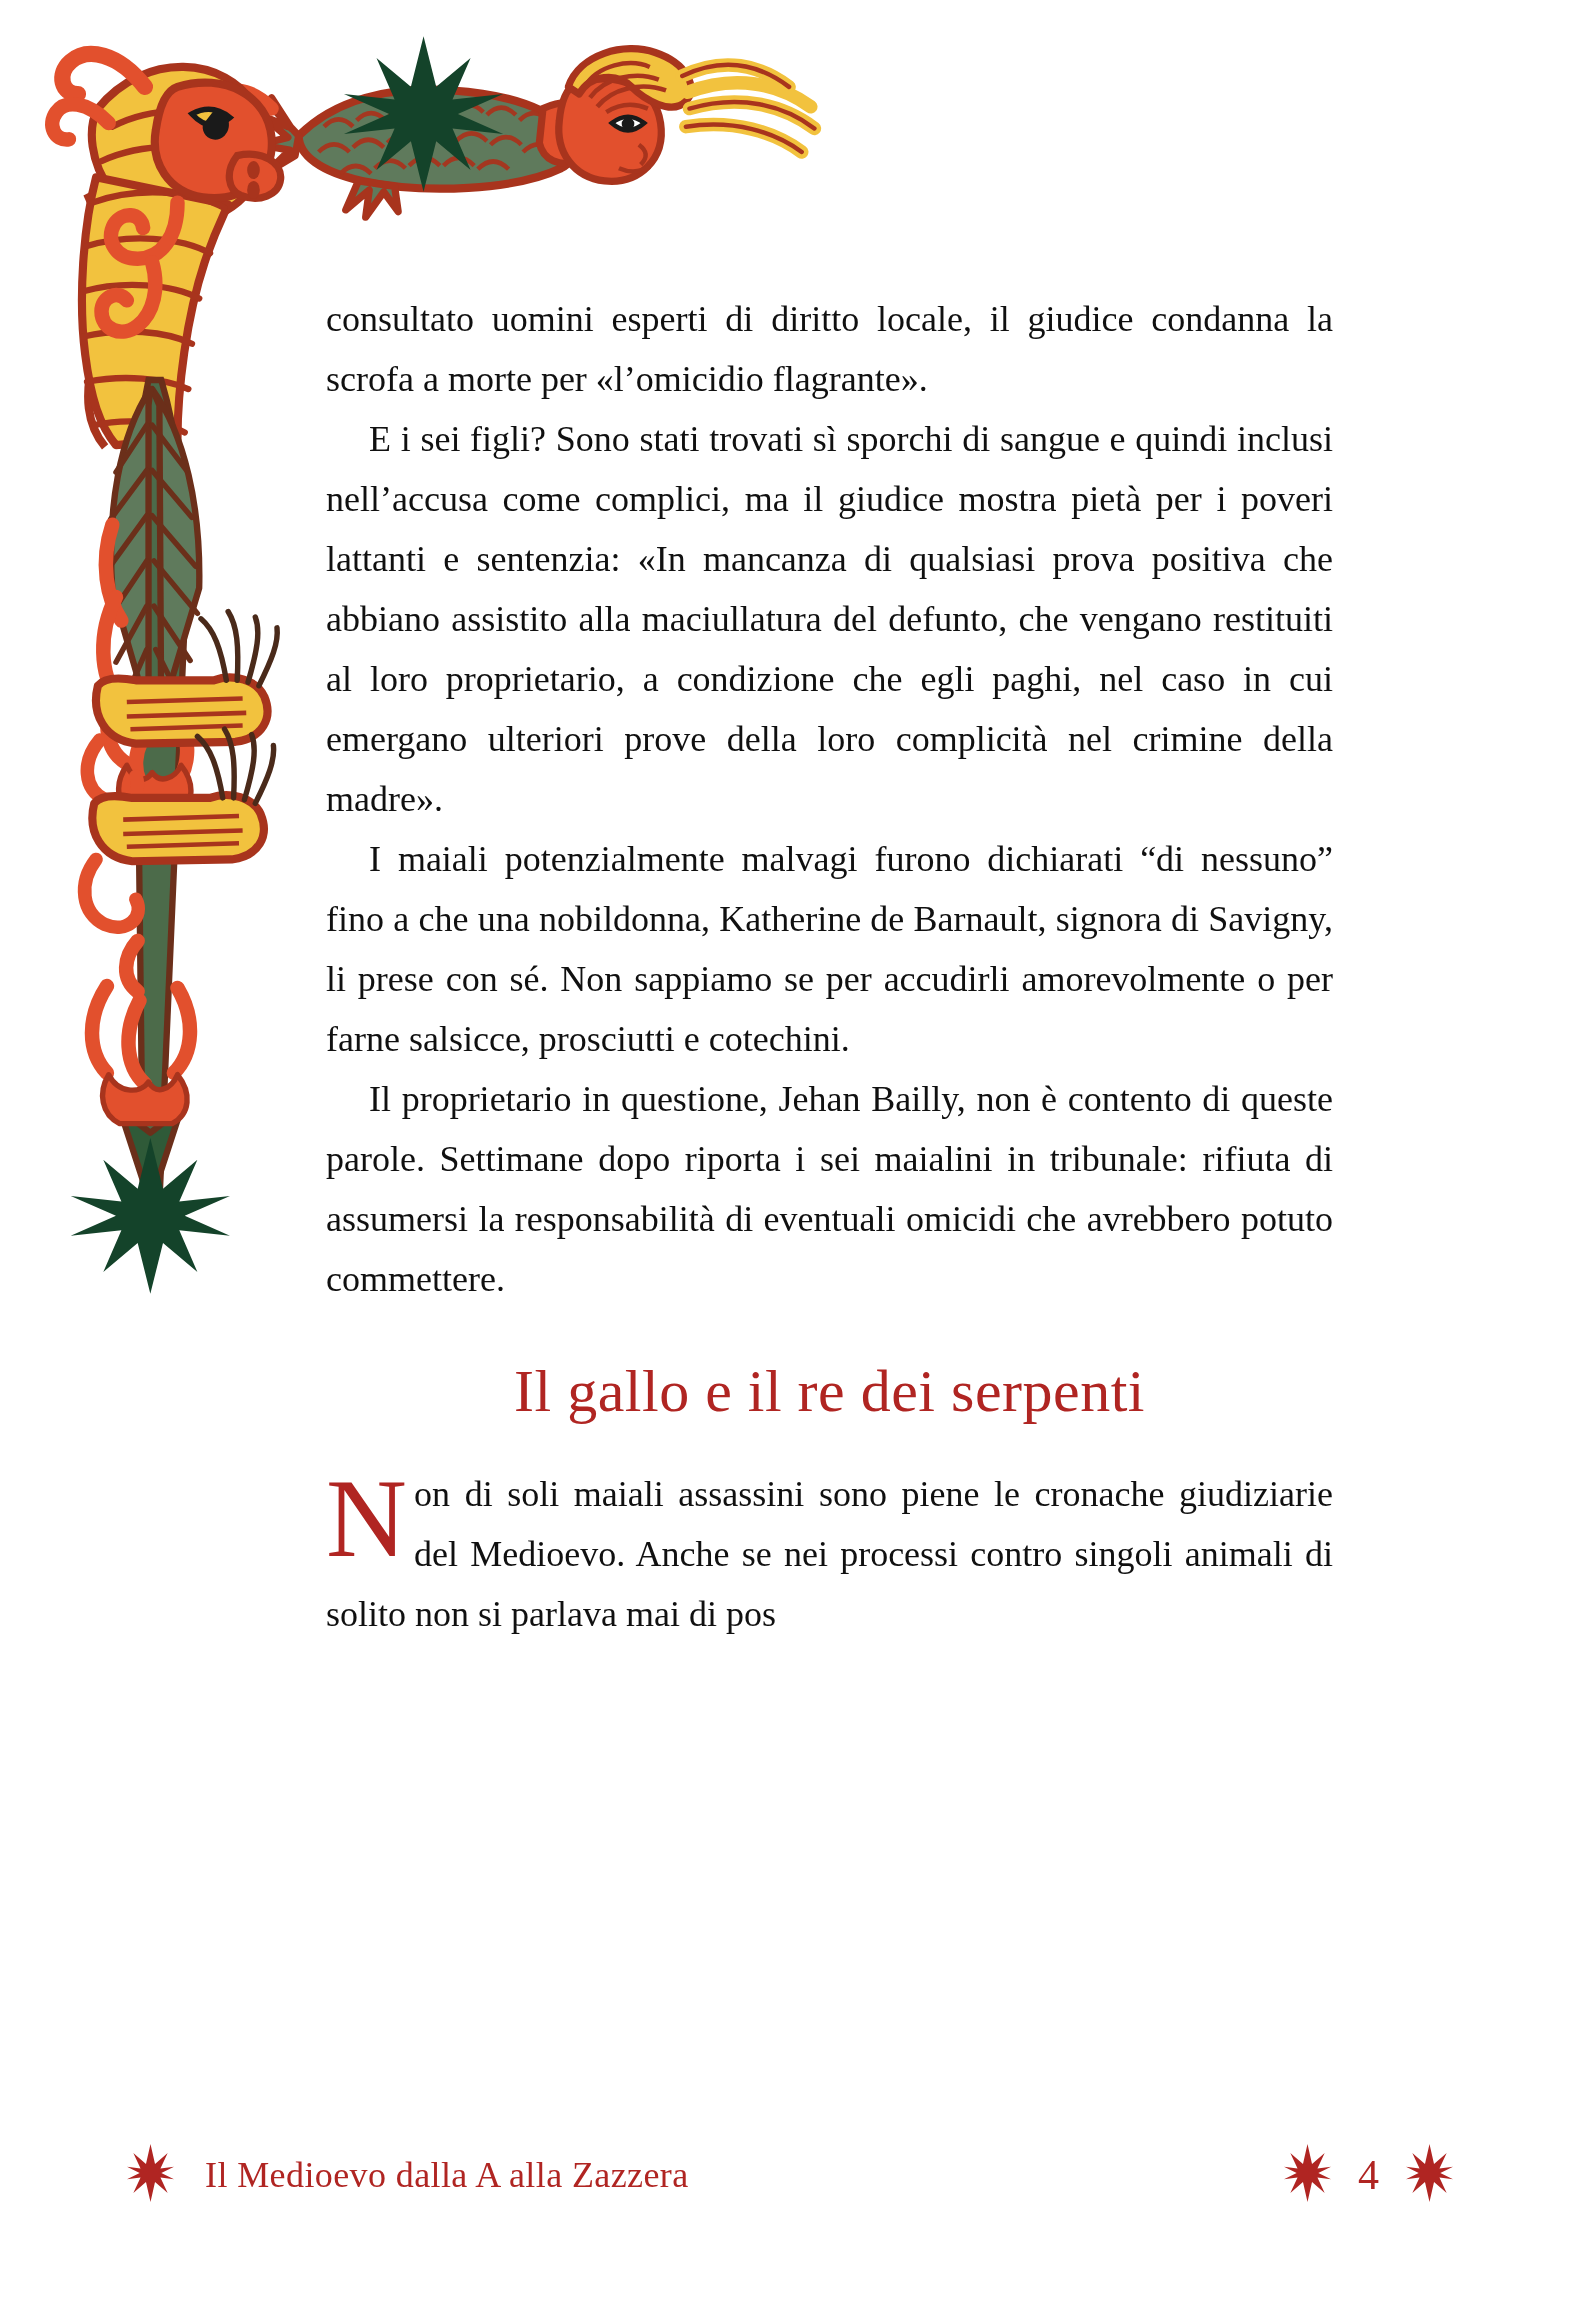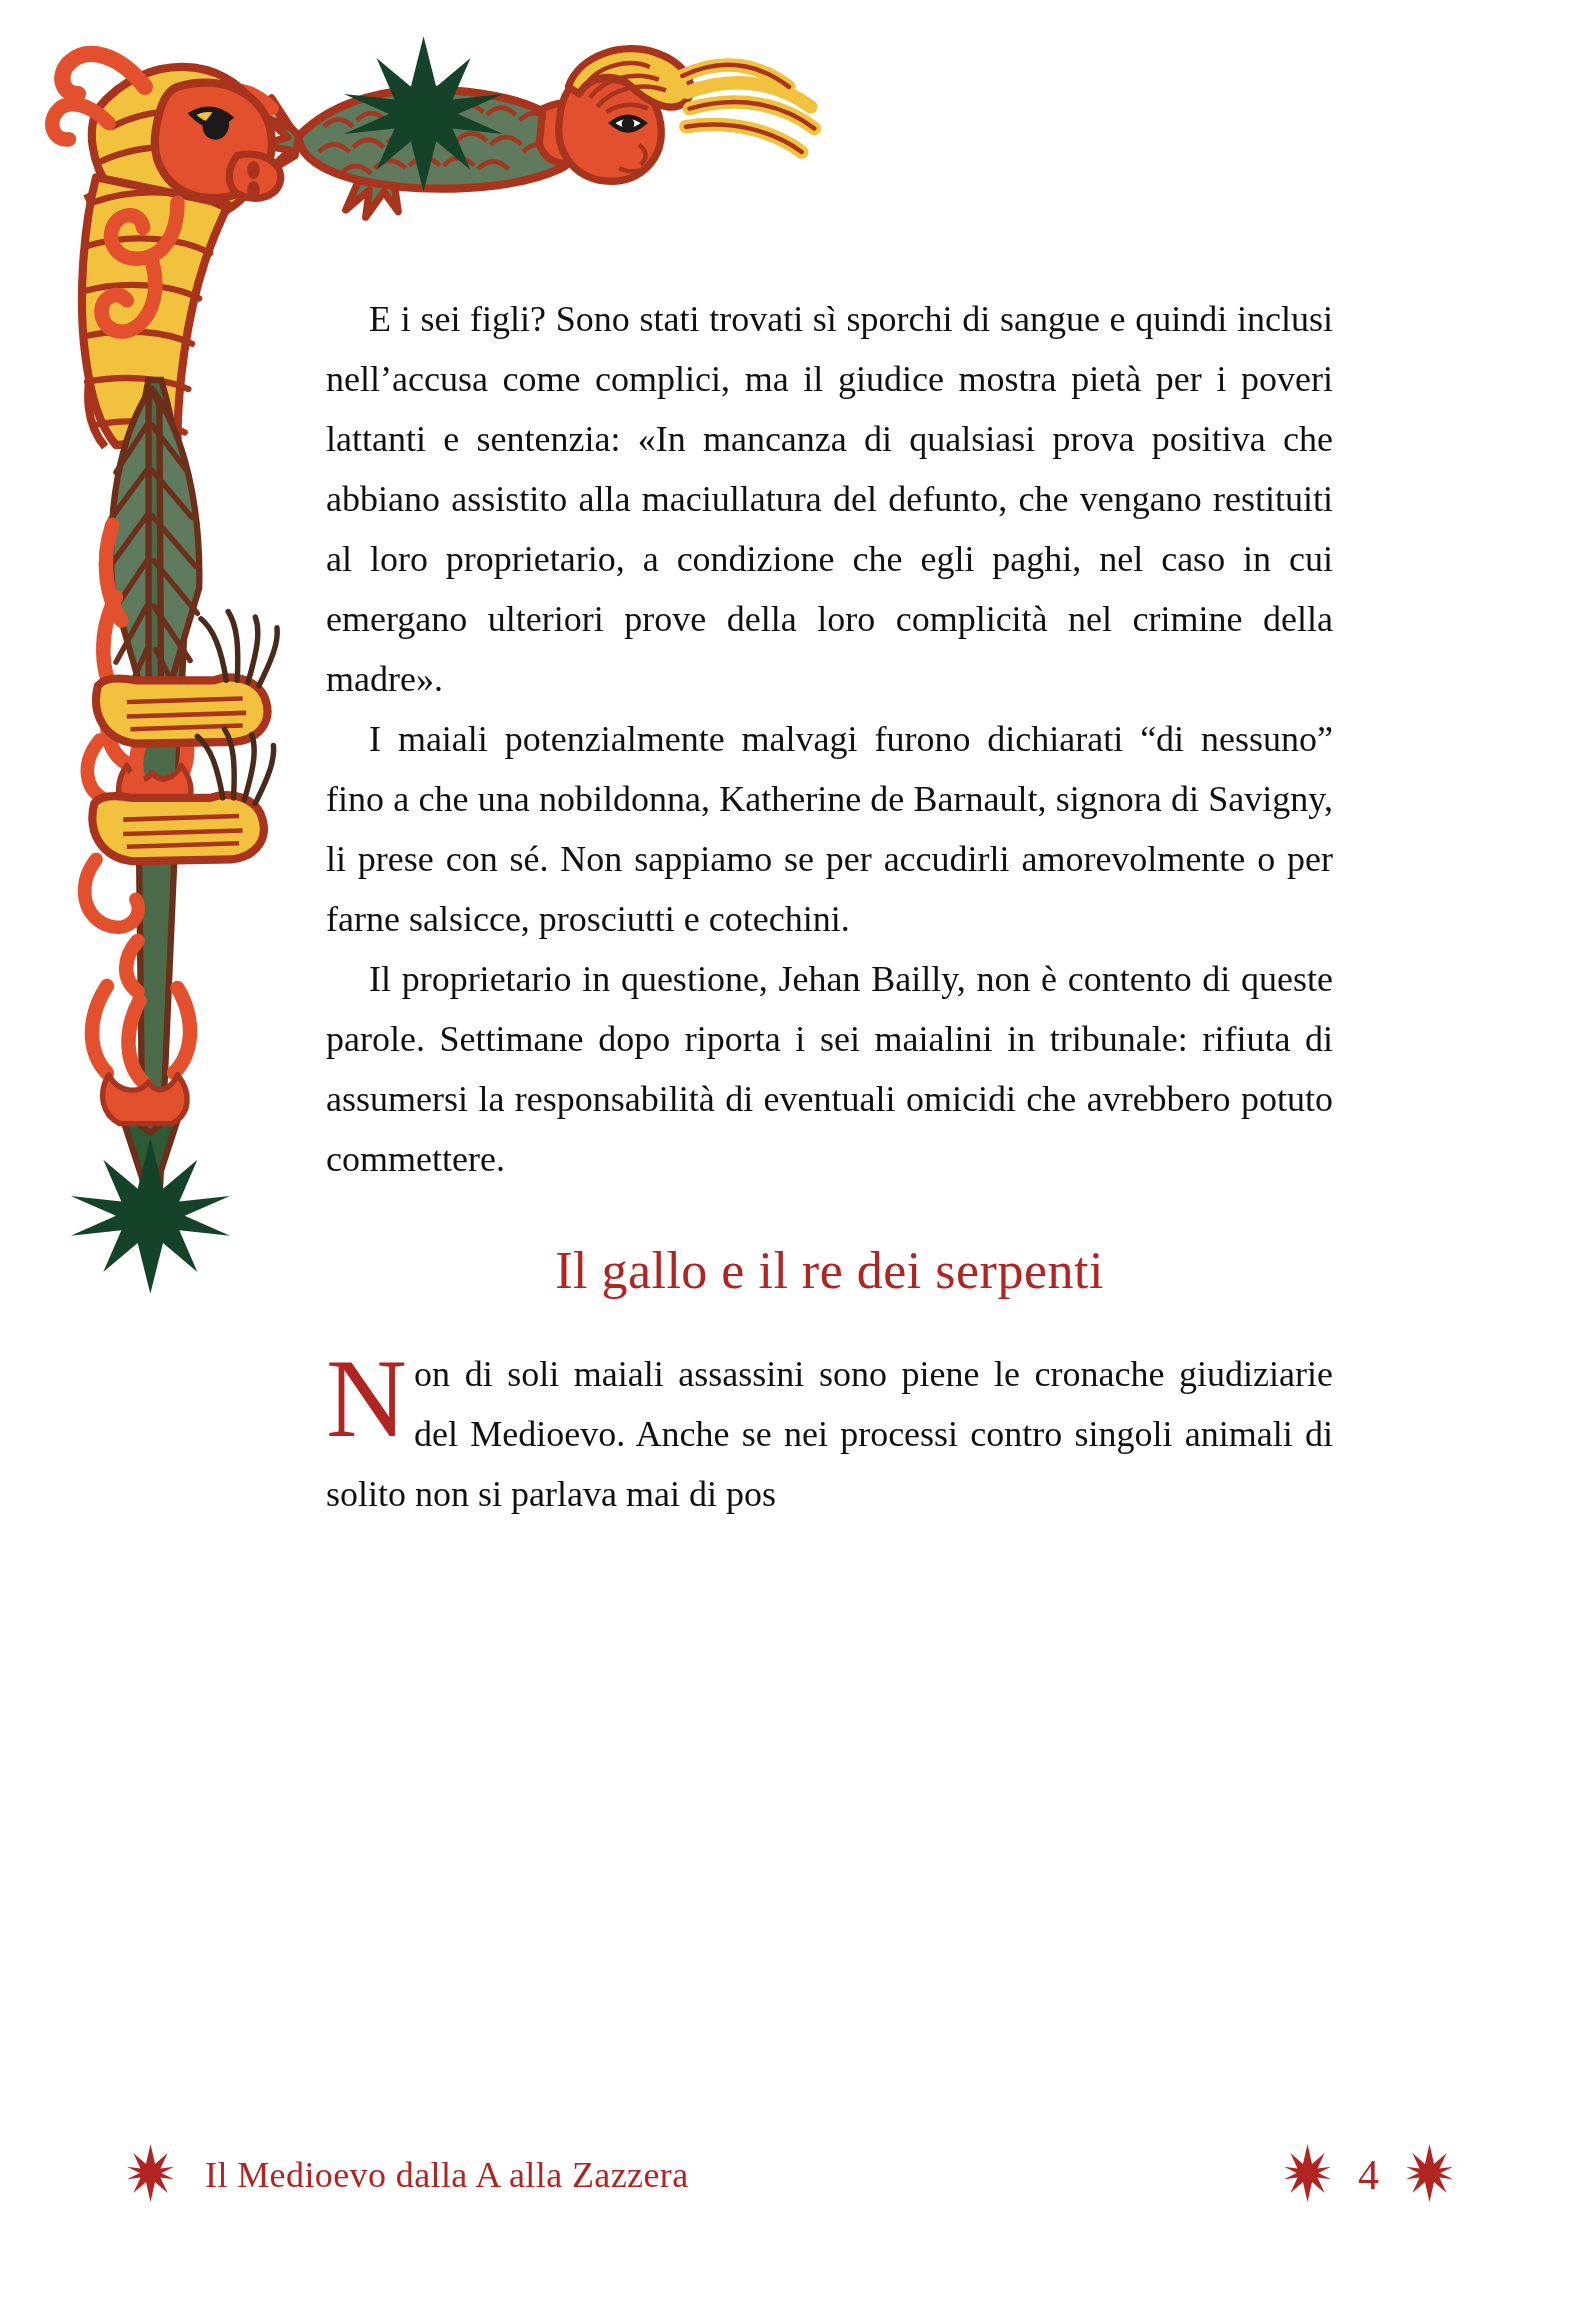--- a/index.html
+++ b/index.html
@@ -46,21 +46,21 @@
   }
   p.body-par.first {
     text-indent: 0;
   }
 
   .section-heading {
     margin: 0;
     padding-top: 52px;
     padding-bottom: 43px;
     text-align: center;
-    font-size: 52px;
+    font-size: 60px;
     line-height: 60px;
     color: #b02522;
     letter-spacing: 0.5px;
     font-weight: 400;
   }
 
   
   p.dropcap-par {
     margin: 0;
     font-size: 36px;
@@ -332,20 +332,21 @@
                  L 254 1366 L 198 1360 L 218 1406 L 180 1374 L 166 1430 L 152 1374
                  L 114 1406 L 134 1360 L 78 1366 L 128 1344 L 78 1322 L 134 1328
                  L 114 1282 L 152 1314 Z" fill="#14432a"></path>
       </g>
 
     </svg>
   </div>
 
   <div class="text-column">
 
+    <p class="body-par first">consultato uomini esperti di diritto locale, il giudice con­danna la scrofa a morte per «l’omicidio flagrante».</p>
     <p class="body-par">E i sei figli? Sono stati trovati sì sporchi di sangue e quin­di inclusi nell’accusa come complici, ma il giudice mostra pietà per i poveri lattanti e sentenzia: «In mancanza di qual­siasi prova positiva che abbiano assistito alla maciullatura del defunto, che vengano restituiti al loro proprietario, a condizione che egli paghi, nel caso in cui emergano ulteriori prove della loro complicità nel crimine della madre».</p>
     <p class="body-par">I maiali potenzialmente malvagi furono dichiarati “di nessuno” fino a che una nobildonna, Katherine de Barnault, signora di Savigny, li prese con sé. Non sappiamo se per accudirli amorevolmente o per farne salsicce, prosciutti e cotechini.</p>
     <p class="body-par">Il proprietario in questione, Jehan Bailly, non è conten­to di queste parole. Settimane dopo riporta i sei maialini in tribunale: rifiuta di assumersi la responsabilità di even­tuali omicidi che avrebbero potuto commettere.</p>
 
     <h2 class="section-heading">Il gallo e il re dei serpenti</h2>
 
     <p class="dropcap-par"><span class="dropcap">N</span><span>on di soli maiali assassini sono piene le cronache giudiziarie del Medioevo. Anche se nei processi contro singoli animali di solito non si parlava mai di pos­</span></p>
   </div>
 
   <div class="footer">

